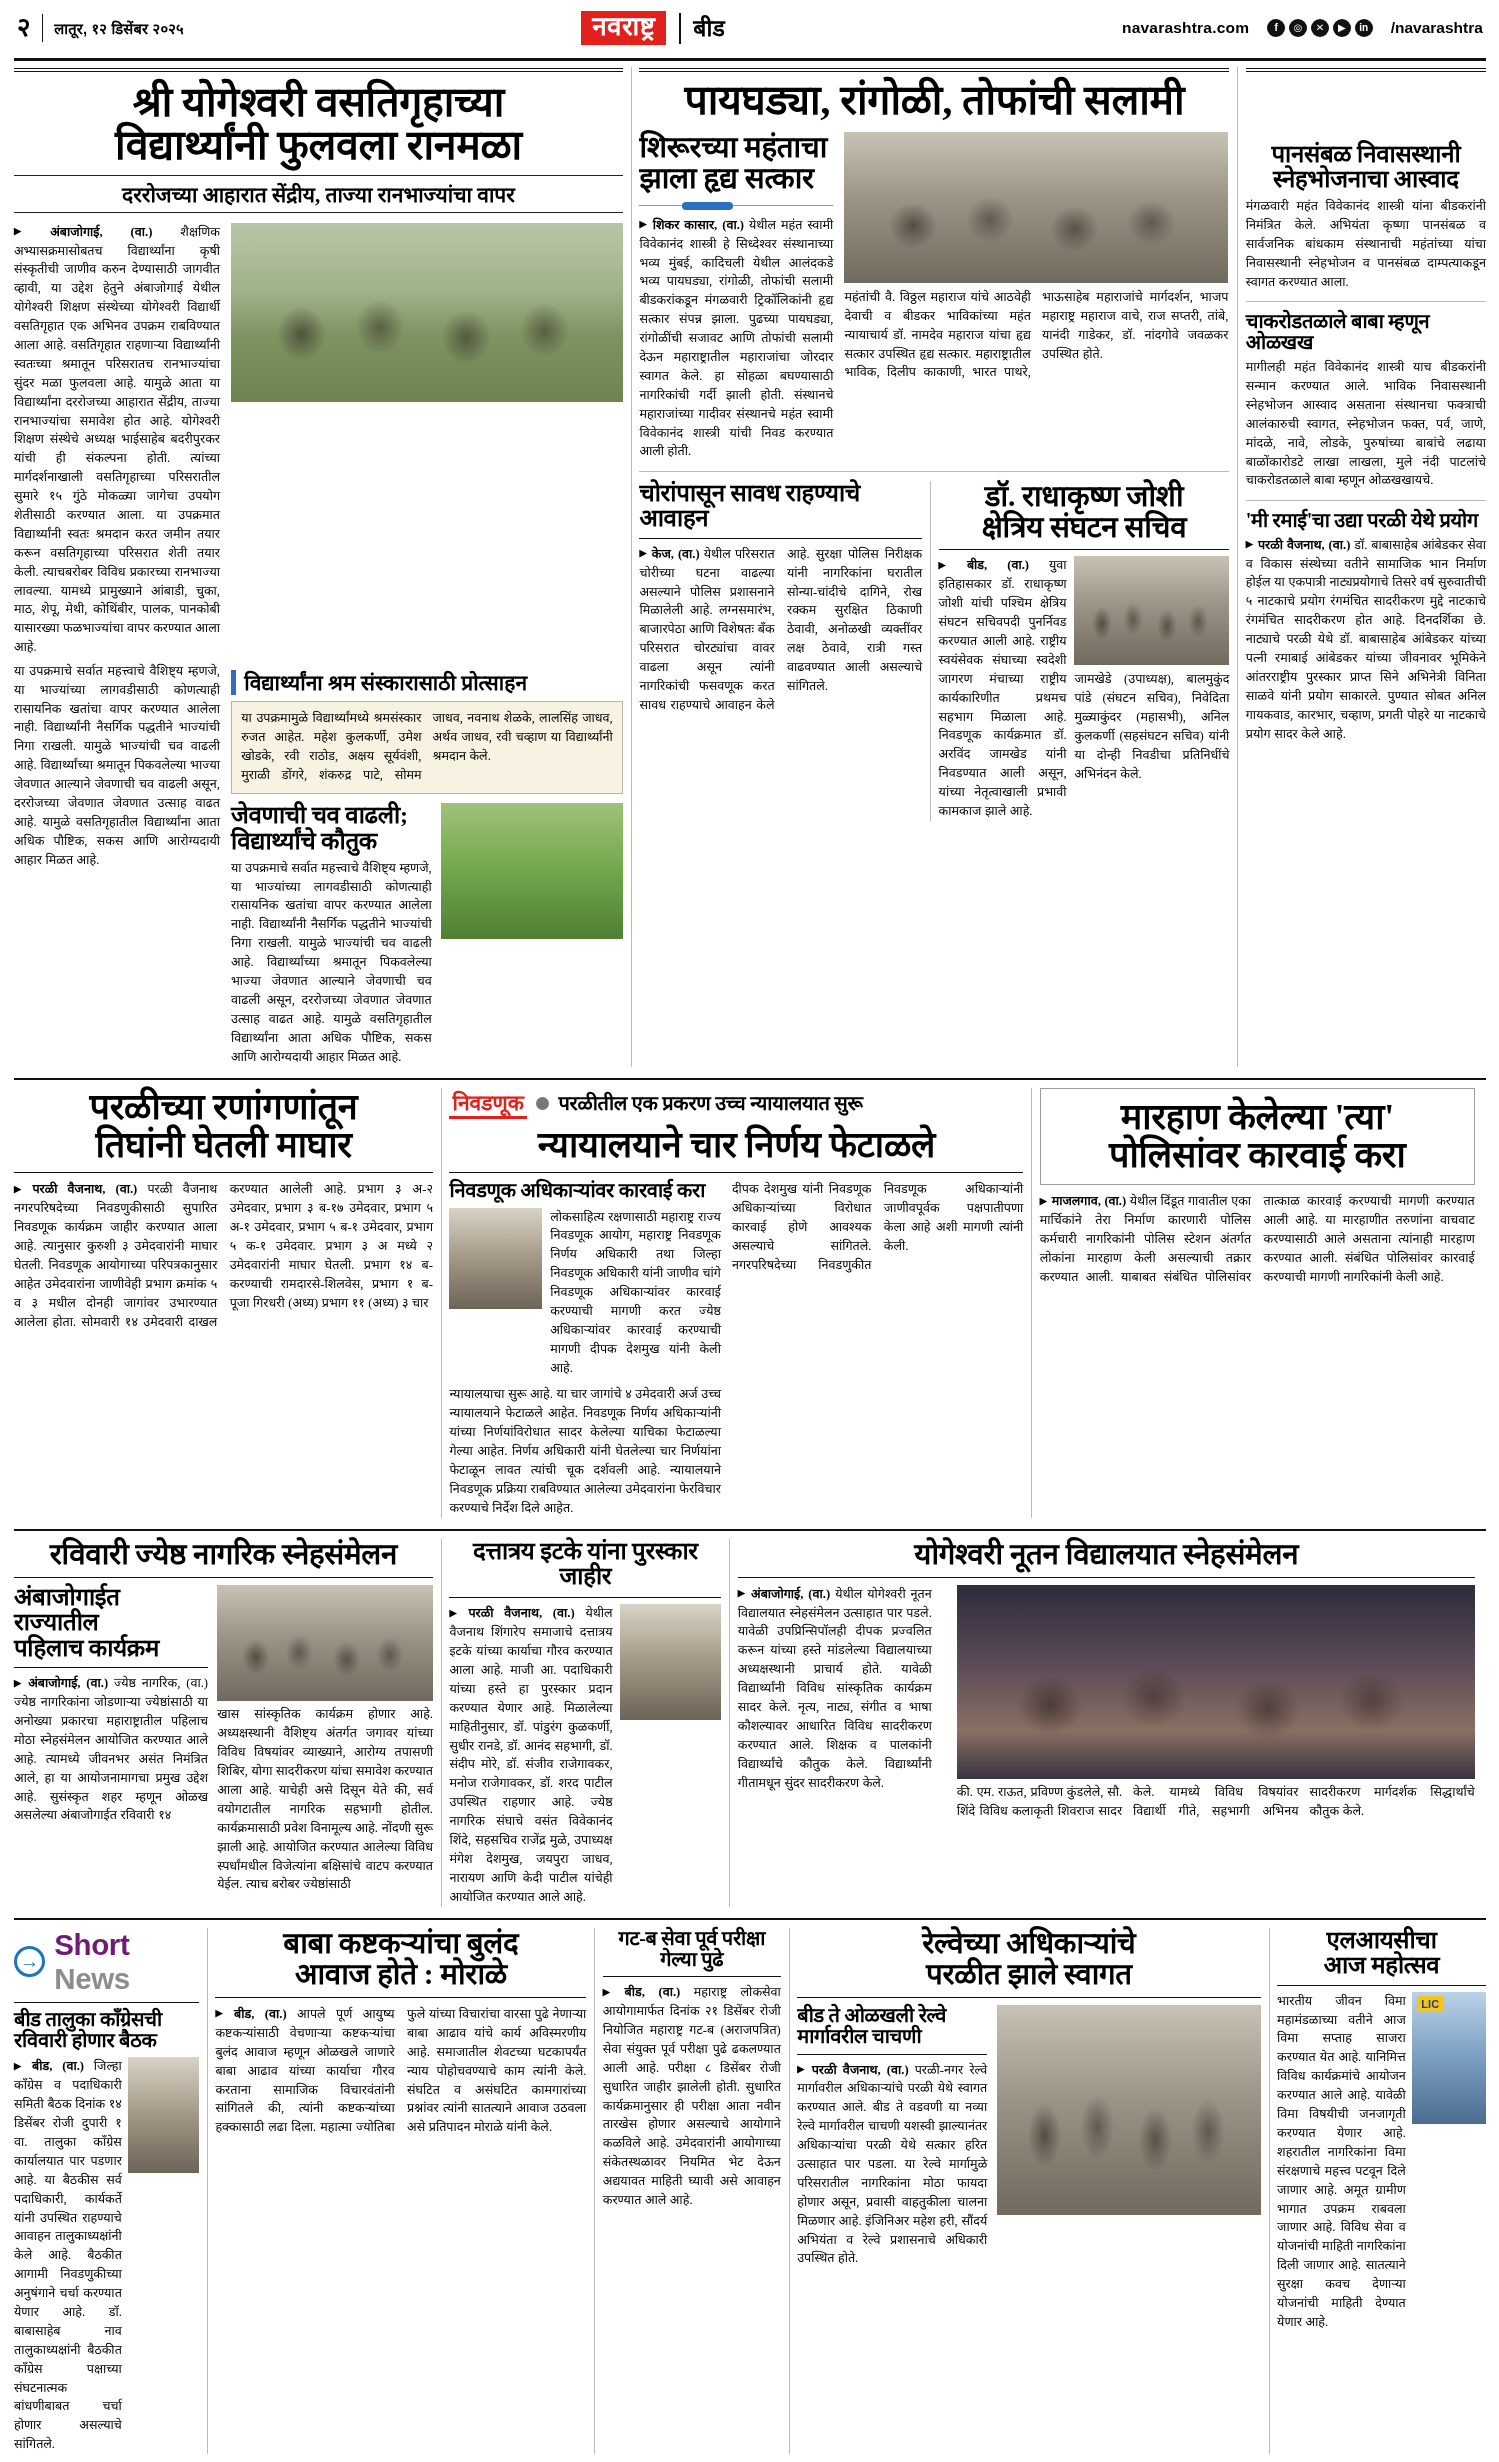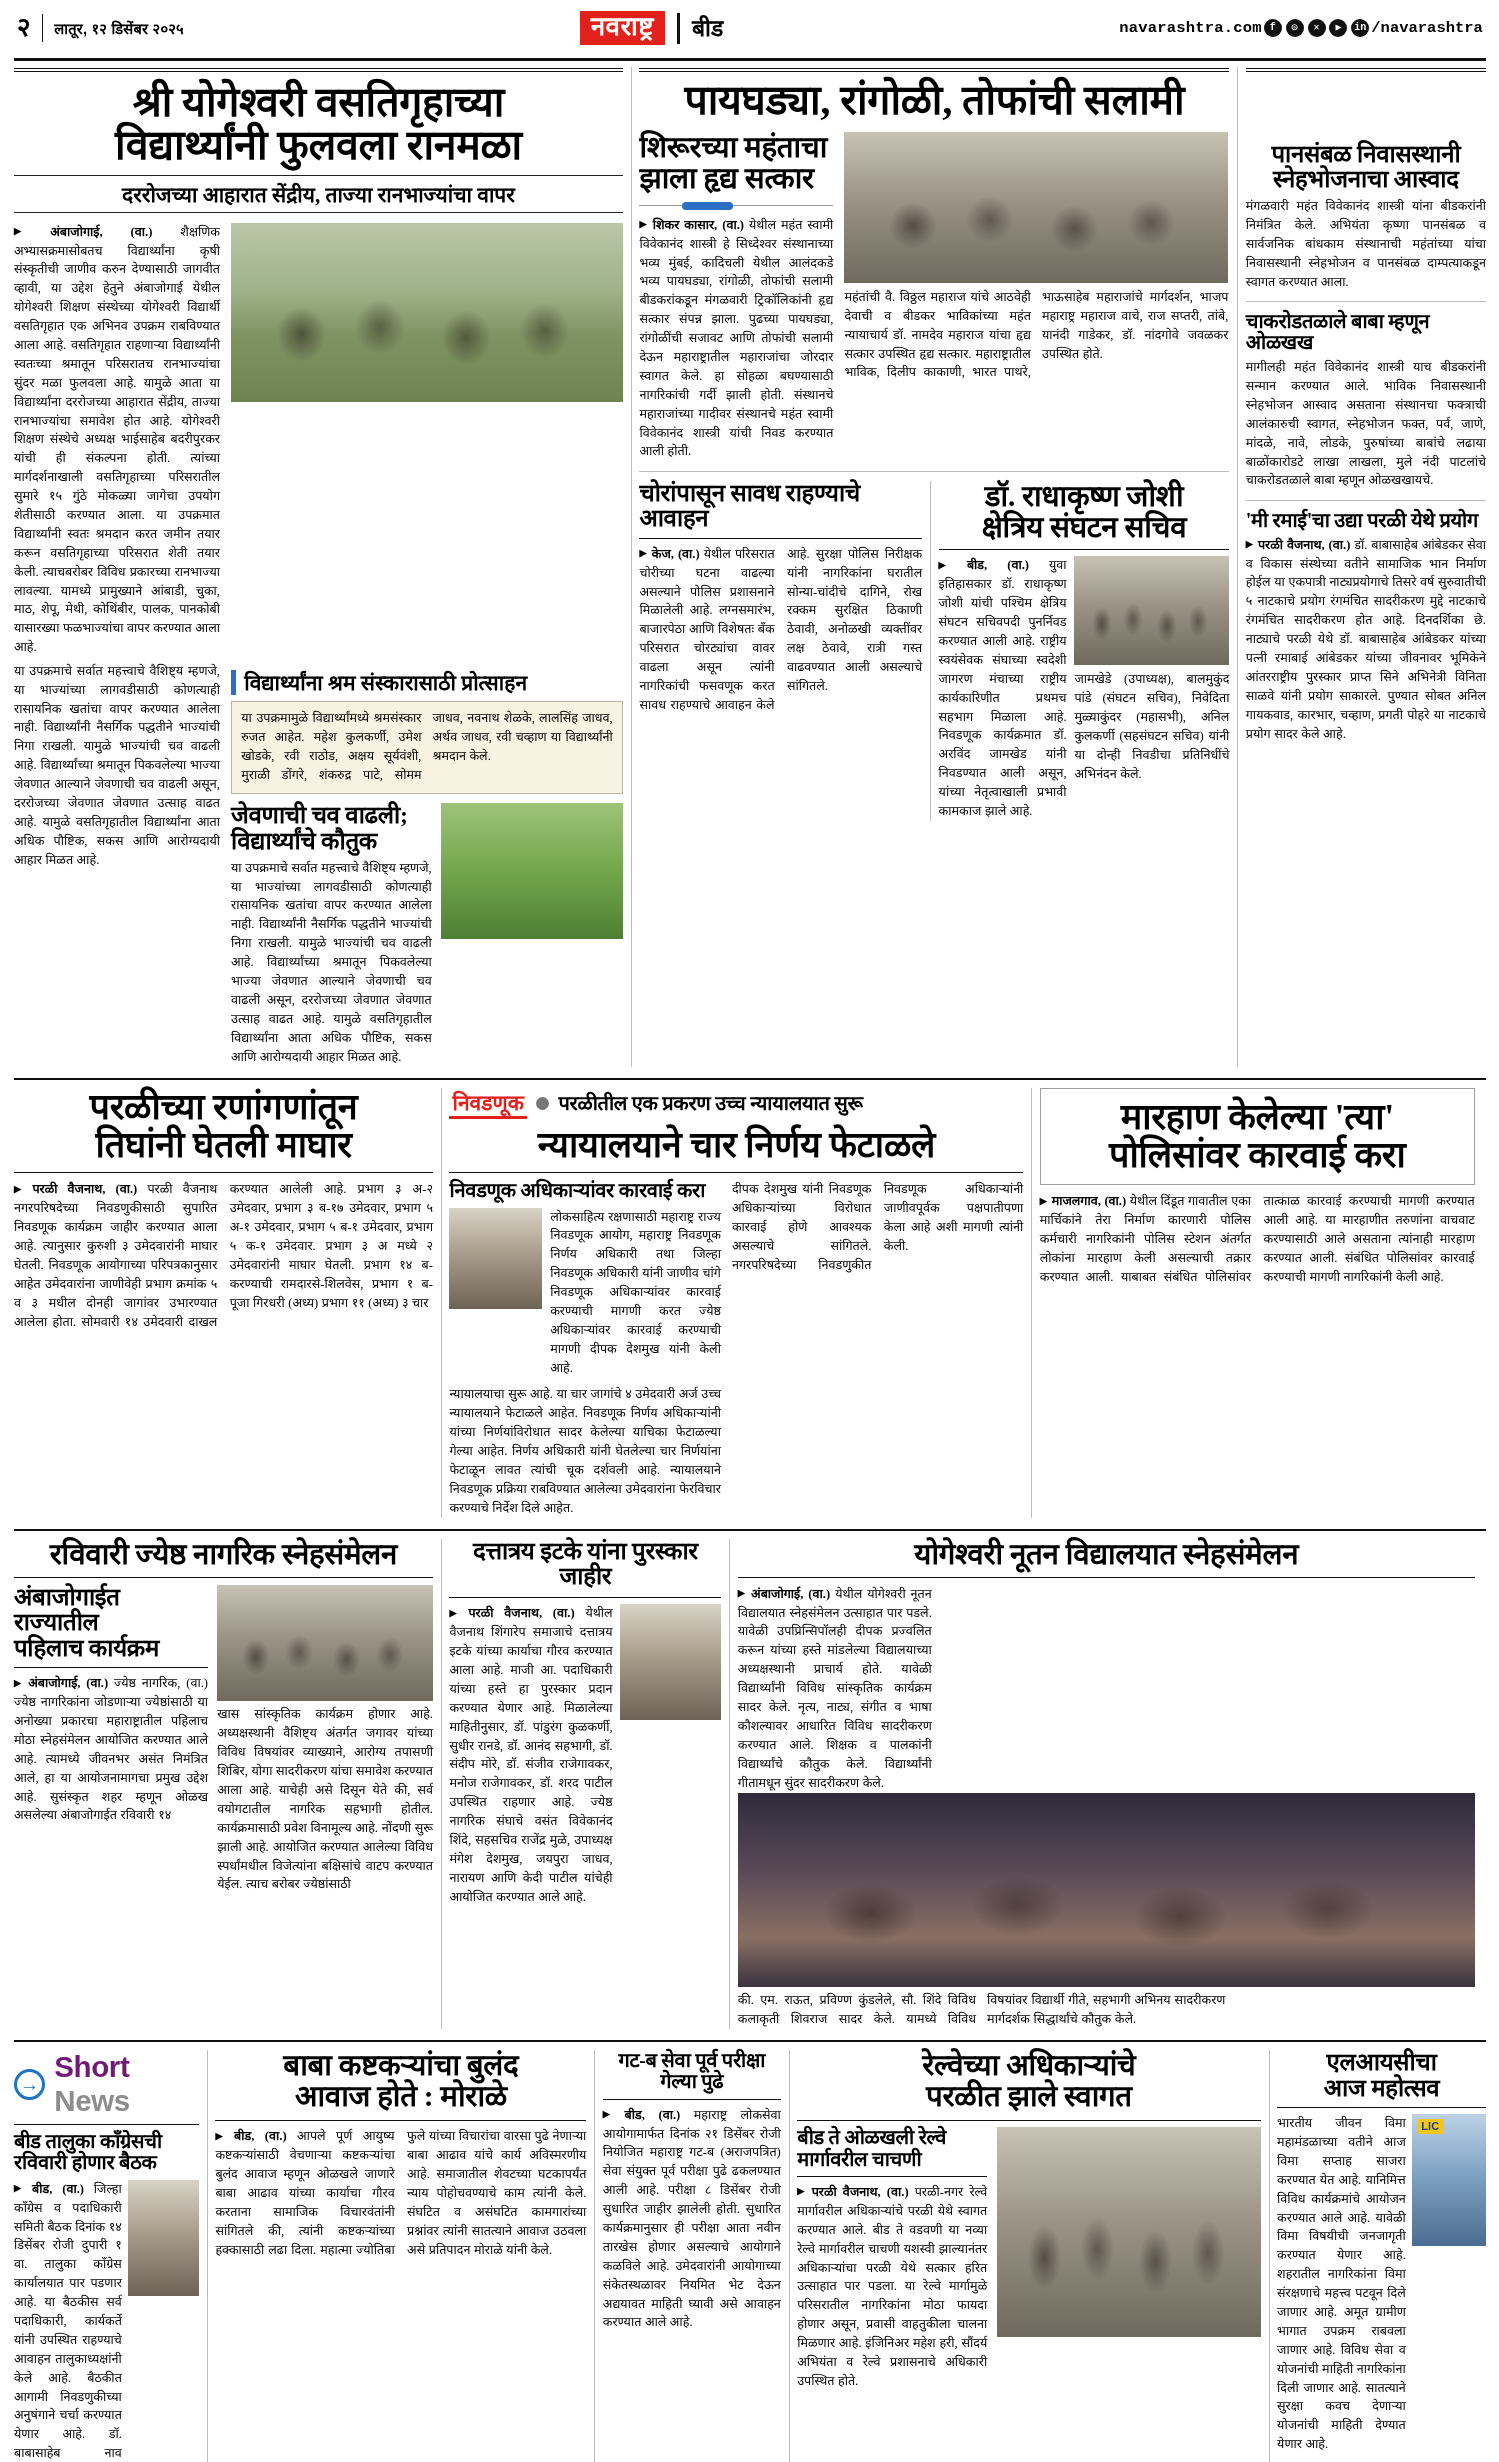--- a/index.html
+++ b/index.html
@@ -45,21 +45,21 @@
     background: #e2211c;
     color: #fff;
     font-size: 26px;
     font-weight: 700;
     padding: 2.3px 11px 5.4px 11px;
     line-height: 1;
     letter-spacing: 0.4px;
   }
   .brand-div { width: 2.3px; height: 31px; background: #111; }
   .edition { font-size: 23px; font-weight: 700; line-height: 1; }
-  .mh-right { display: flex; align-items: flex-start; gap: 2px; font-family: Liberation Mono, monospace; }
+  .mh-right { display: flex; align-items: flex-start; gap: 18px; }
   .site { font-size: 15.5px; font-weight: 600; letter-spacing: 0.2px; }
   .socials { display: flex; gap: 3.9px; align-items: center; }
   .soc {
     width: 18px; height: 18px; border-radius: 50%;
     background: #111; color: #fff;
     font-size: 10px; font-weight: 700;
     display: flex; align-items: center; justify-content: center;
     line-height: 1;
   }
   .handle { font-size: 15.5px; font-weight: 600; }
@@ -455,21 +455,21 @@
           </div>
           <div class="photo ph-portrait" style="width:101px;height:116px;flex:0 0 101px;"></div>
         </div>
       </div>
 
       <div class="vsep"></div>
 
       <div style="width:737px;">
         <div class="hl hl-md center">योगेश्वरी नूतन विद्यालयात स्नेहसंमेलन</div>
         <div class="rule-thin" style="margin:7px 0;"></div>
-        <div style="display:flex;gap:0;flex-direction:column;">
+        <div style="display:flex;gap:25px;">
           <div style="width:194px;">
             <p class="body-txt">
               <span class="dateline">अंबाजोगाई, (वा.)</span>
               <span>येथील योगेश्वरी नूतन विद्यालयात स्नेहसंमेलन उत्साहात पार पडले. यावेळी उपप्रिन्सिपॉलही दीपक प्रज्वलित करून यांच्या हस्ते मांडलेल्या विद्यालयाच्या अध्यक्षस्थानी प्राचार्य होते. यावेळी विद्यार्थ्यांनी विविध सांस्कृतिक कार्यक्रम सादर केले. नृत्य, नाट्य, संगीत व भाषा कौशल्यावर आधारित विविध सादरीकरण करण्यात आले. शिक्षक व पालकांनी विद्यार्थ्यांचे कौतुक केले. विद्यार्थ्यांनी गीतामधून सुंदर सादरीकरण केले.</span>
             </p>
           </div>
           <div style="flex:1;">
             <div class="photo ph-stage" style="height:194px;">
               <div class="ph-overlay-figs"></div>
             </div>

